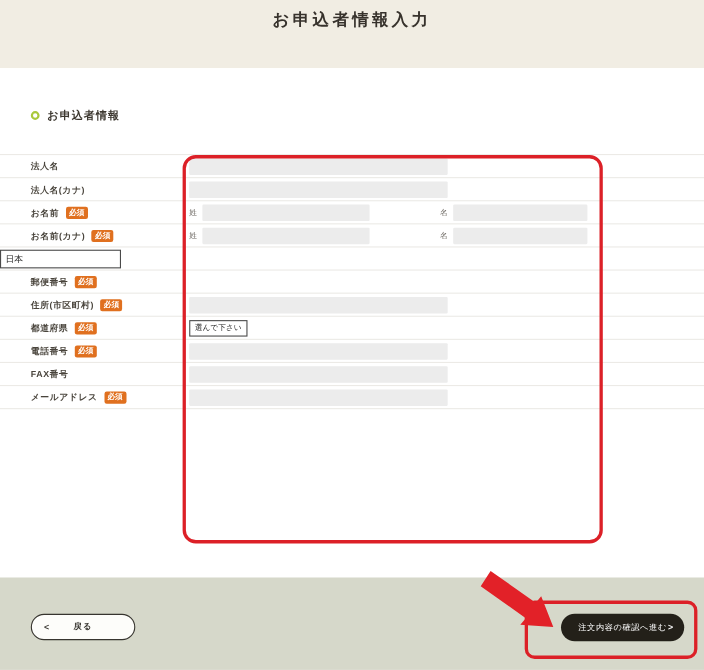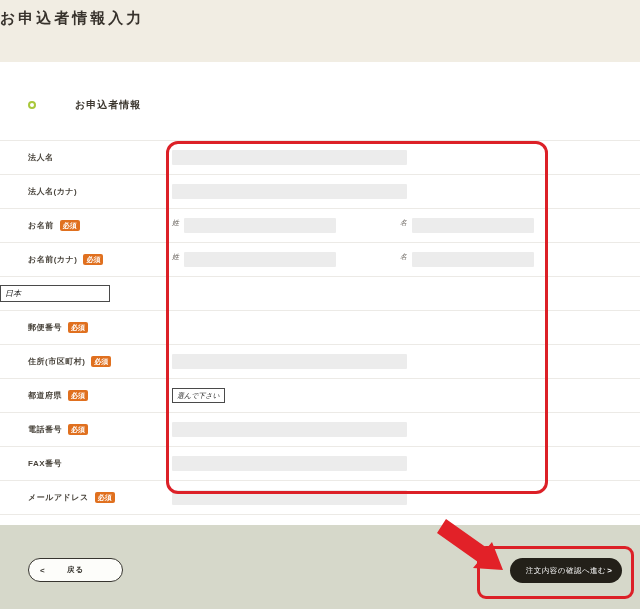--- a/index.html
+++ b/index.html
@@ -5,53 +5,53 @@
   * { margin:0; padding:0; box-sizing:border-box; }
   html,body { width:640px; height:609px; }
   body {
     font-family:"Liberation Sans","DejaVu Sans",sans-serif;
     position:relative; width:640px; height:609px; overflow:hidden;
     background:#ffffff;
   }
   
   .page-header {
     height:62px; background:#f1ede3;
-    display:flex; justify-content:flex-start; align-items:flex-start;
+    display:flex; justify-content:center; align-items:flex-start;
     padding-top:9px;
   }
   .page-title {
     font-size:15px; font-weight:bold; color:#37322c; letter-spacing:3px;
   }
   
   .main { background:#ffffff; height:463px; padding-top:36px; }
   .section-header {
-    display:flex; align-items:center; margin-left:28px; height:13px;gap:32px;
+    display:flex; align-items:center; margin-left:28px; height:13px;
   }
   .section-circle {
     width:8px; height:8px; border:2px solid #a9c83b; border-radius:50%;
     margin-right:7px; background:#fff;
   }
   .section-title { font-size:10px; font-weight:bold; color:#3c372f; letter-spacing:1px; }
   
   .form-rows { margin-top:29px; border-top:1px solid #eceae6; }
   .form-row {
-    display:flex; align-items:center; height:34px;
+    display:flex; align-items:center; height:21px;
     border-bottom:1px solid #eceae6;
   }
   .row-label-cell {
     width:172px; flex:0 0 172px; padding-left:28px;
     display:flex; align-items:center;
   }
   .row-label { font-size:8px; font-weight:bold; color:#49443c; letter-spacing:.5px; white-space:nowrap; }
   .req-badge {
     margin-left:6px; background:#e0701f; color:#ffffff;
     font-size:7px; font-weight:bold; padding:2px 3px; border-radius:2px;
     line-height:1; white-space:nowrap;
   }
-  .row-field-cell { display:flex; align-items:flex-start; flex:1;font-style:italic; }
+  .row-field-cell { display:flex; align-items:center; flex:1; }
   .ginput { background:#ececec; height:15px; border-radius:1px; }
   .input-wide { width:235px; }
   .input-postal { width:245px; }
   .input-sei { width:152px; }
   .input-mei { width:122px; }
   .mini-label { font-size:7px; color:#6b6660; margin-right:5px; }
   .mini-label.mei { margin-left:64px; }
   .postal-note { font-size:7.5px; color:#8d8880; margin-left:9px; letter-spacing:.3px; }
   .country-input {
     width:110px; height:17px; border:1px solid #4a4a4a; background:#fff;

